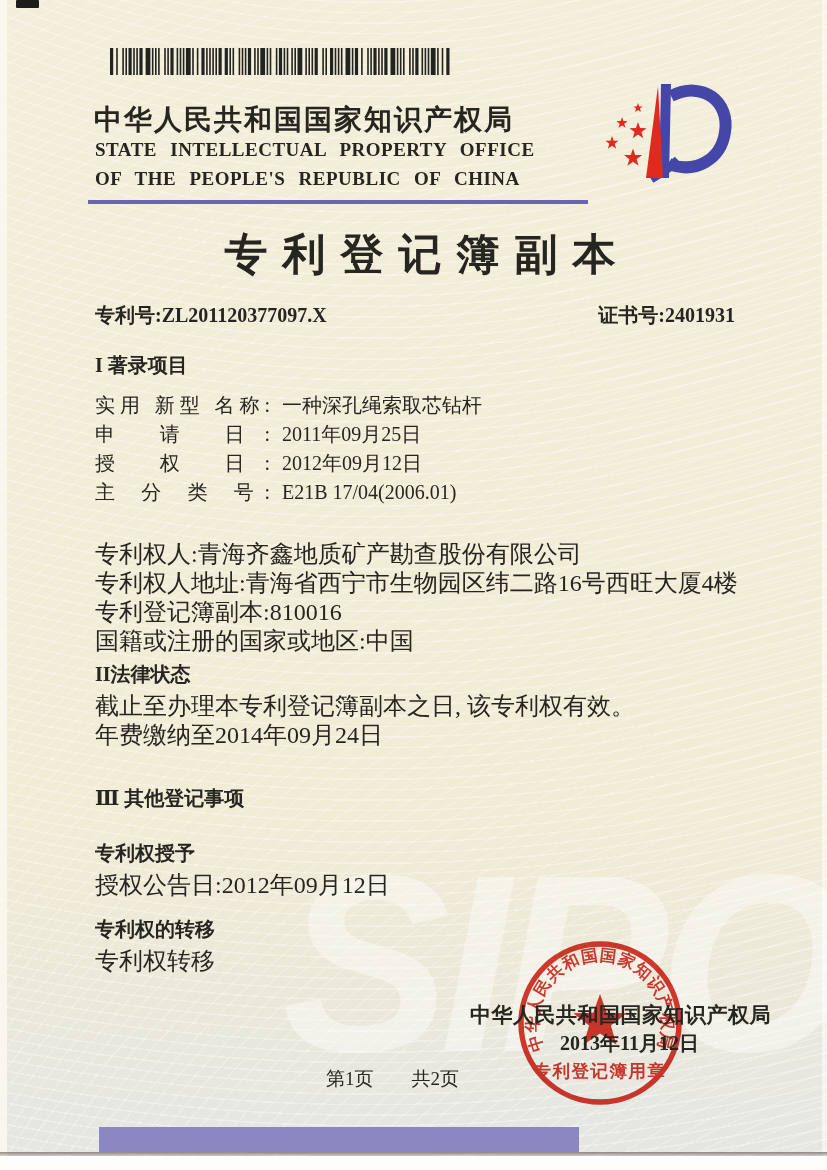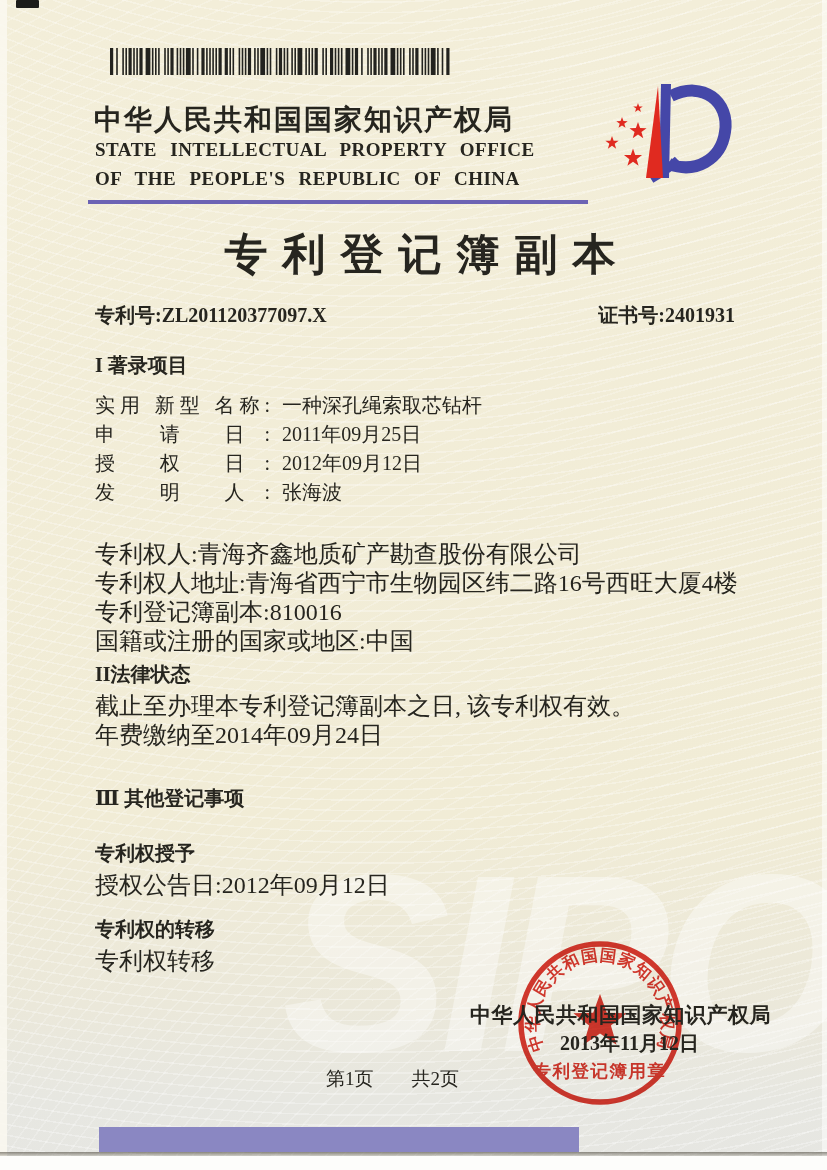--- a/index.html
+++ b/index.html
@@ -189,21 +189,21 @@
   <div class="abs num-row z2">
     <span>专利号:</span><span>ZL201120377097.X</span>
     <span class="cert-no"><span>证书号:</span><span>2401931</span></span>
   </div>
 
   <div class="abs h-bold sec1-head z2">I 著录项目</div>
   <div class="abs fields z2">
     <div class="field-row"><span class="field-label">实用 新型 名称:</span><span class="field-value">一种深孔绳索取芯钻杆</span></div>
     <div class="field-row"><span class="field-label">申 请 日:</span><span class="field-value">2011年09月25日</span></div>
     <div class="field-row"><span class="field-label">授 权 日:</span><span class="field-value">2012年09月12日</span></div>
-    <div class="field-row"><span class="field-label">发 明 人:</span><span class="field-value">张海波</span></div>
+    <div class="field-row"><span class="field-label">主 分 类 号:</span><span class="field-value">E21B 17/04(2006.01)</span></div>
   </div>
   <div class="abs body-text holder z2">
     <div>专利权人:青海齐鑫地质矿产勘查股份有限公司</div>
     <div>专利权人地址:青海省西宁市生物园区纬二路16号西旺大厦4楼</div>
     <div>专利登记簿副本:810016</div>
     <div>国籍或注册的国家或地区:中国</div>
   </div>
 
   <div class="abs h-bold sec2-head z2">II法律状态</div>
   <div class="abs body-text sec2-l1 z2">截止至办理本专利登记簿副本之日, 该专利权有效。</div>

